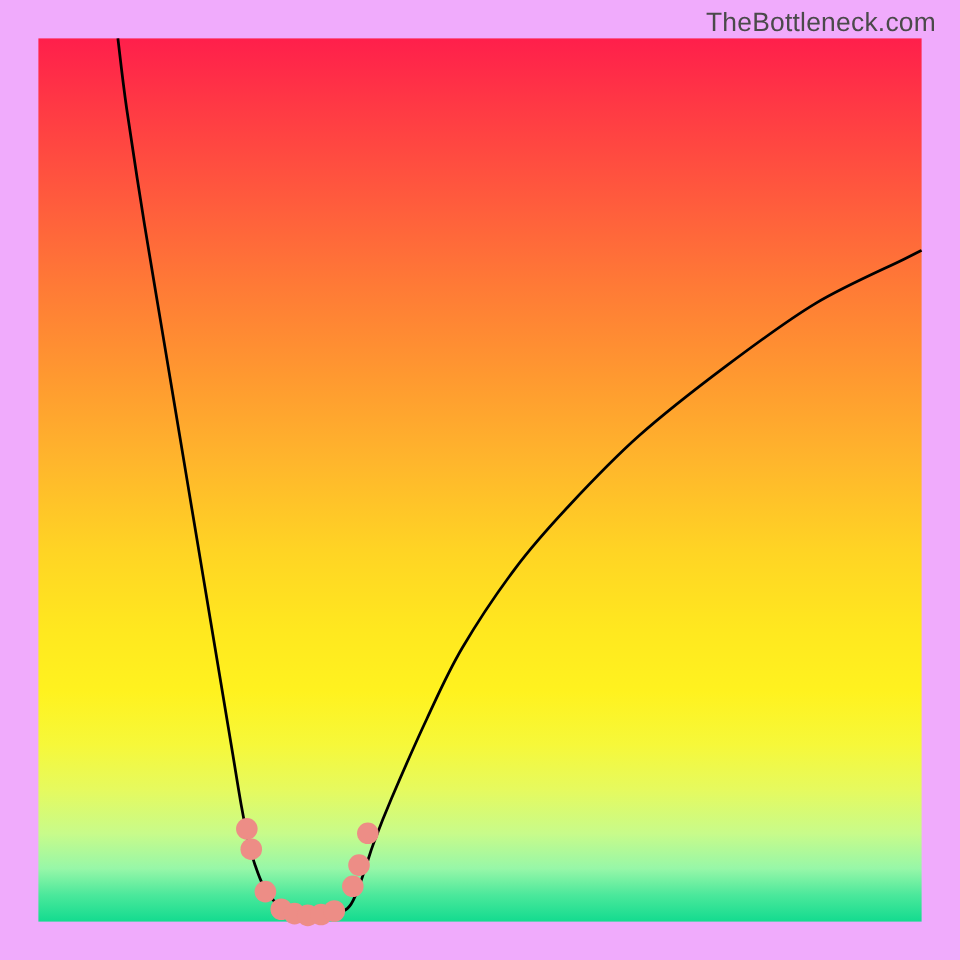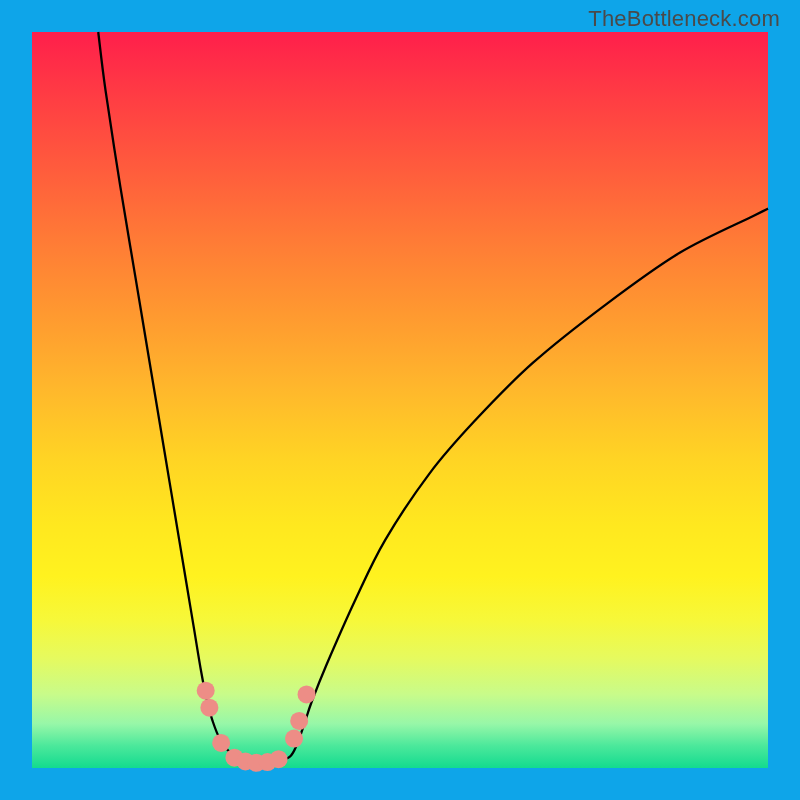--- a/index.html
+++ b/index.html
@@ -10,21 +10,21 @@
     background: #000;
     overflow: hidden;
     font-family: Arial, Helvetica, sans-serif;
   }
   .frame {
     position: absolute;
     left: 0;
     top: 0;
     width: 800px;
     height: 800px;
-    background: #0ea5e9;
+    background: #f0abfc;
   }
   .plot {
     position: absolute;
     left: 32px;
     top: 32px;
     width: 736px;
     height: 736px;
     background: linear-gradient(
       to bottom,
       #ff1f4b 0%,

